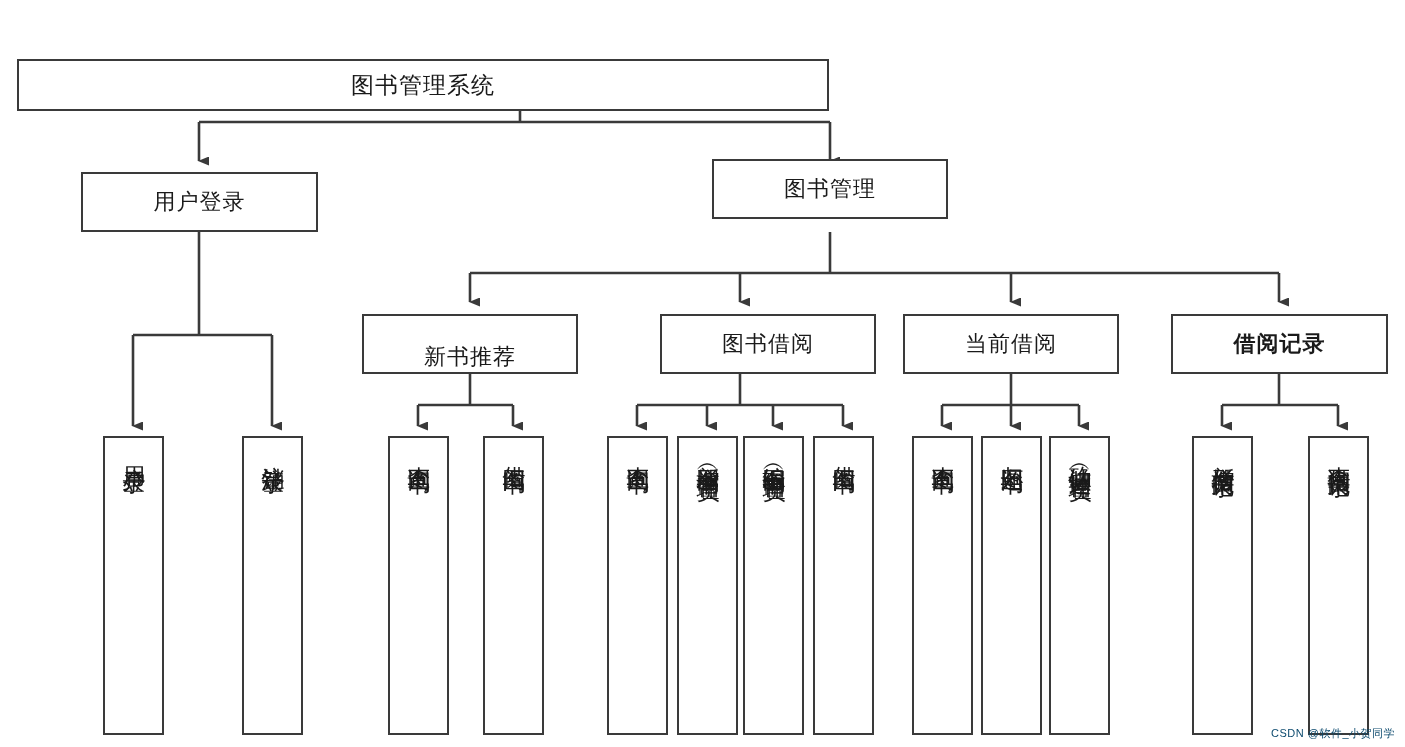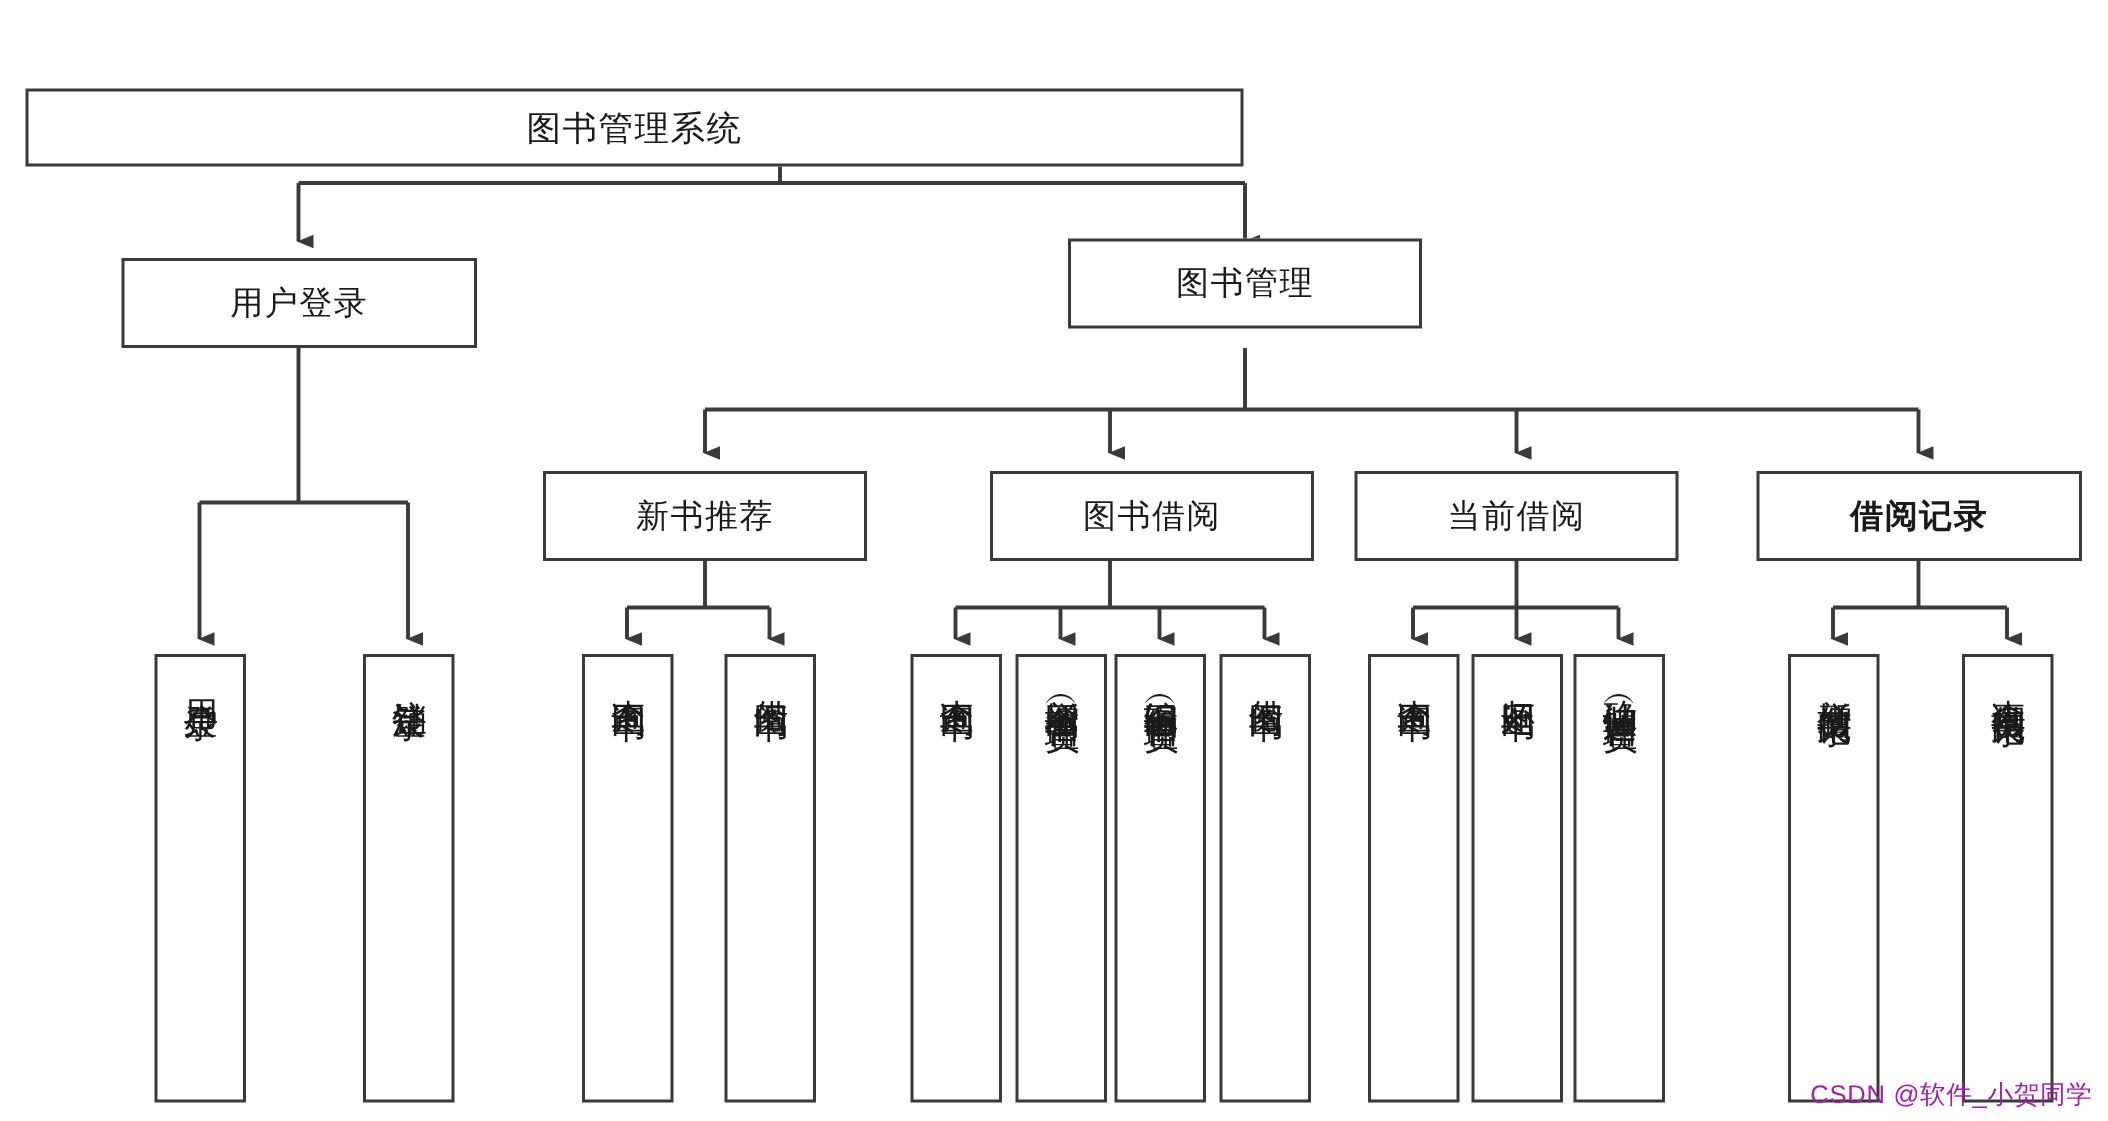--- a/index.html
+++ b/index.html
@@ -62,22 +62,22 @@
     white-space: nowrap;
     display: block;
   }
   .label {
     user-select: none;
   }
   #watermark {
     position: absolute;
     right: 10px;
     bottom: 6px;
-    font-size: 17px;
-    color: #a21caf;
+    font-size: 11px;
+    color: #0c4a6e;
     letter-spacing: 0.5px;
     white-space: nowrap;
     pointer-events: none;
   }
 </style>
 </head>
 <body>
 
 <div id="diagram-root">
 
@@ -135,21 +135,21 @@
     <span class="label">图书管理系统</span>
   </div>
 
   <div class="node node-h" style="left:81px; top:172px; width:237px; height:60px;">
     <span class="label">用户登录</span>
   </div>
   <div class="node node-h" style="left:712px; top:159px; width:236px; height:60px;">
     <span class="label">图书管理</span>
   </div>
 
-  <div class="node node-h" style="left:362px; top:314px; width:216px; height:60px;">
+  <div class="node node-h" style="left:362px; top:314px; width:216px; height:60px;align-items:flex-end;">
     <span class="label">新书推荐</span>
   </div>
   <div class="node node-h" style="left:660px; top:314px; width:216px; height:60px;">
     <span class="label">图书借阅</span>
   </div>
   <div class="node node-h" style="left:903px; top:314px; width:216px; height:60px;text-align:right;">
     <span class="label">当前借阅</span>
   </div>
   <div class="node node-h" style="left:1171px; top:314px; width:217px; height:60px;font-weight:bold;">
     <span class="label">借阅记录</span>

